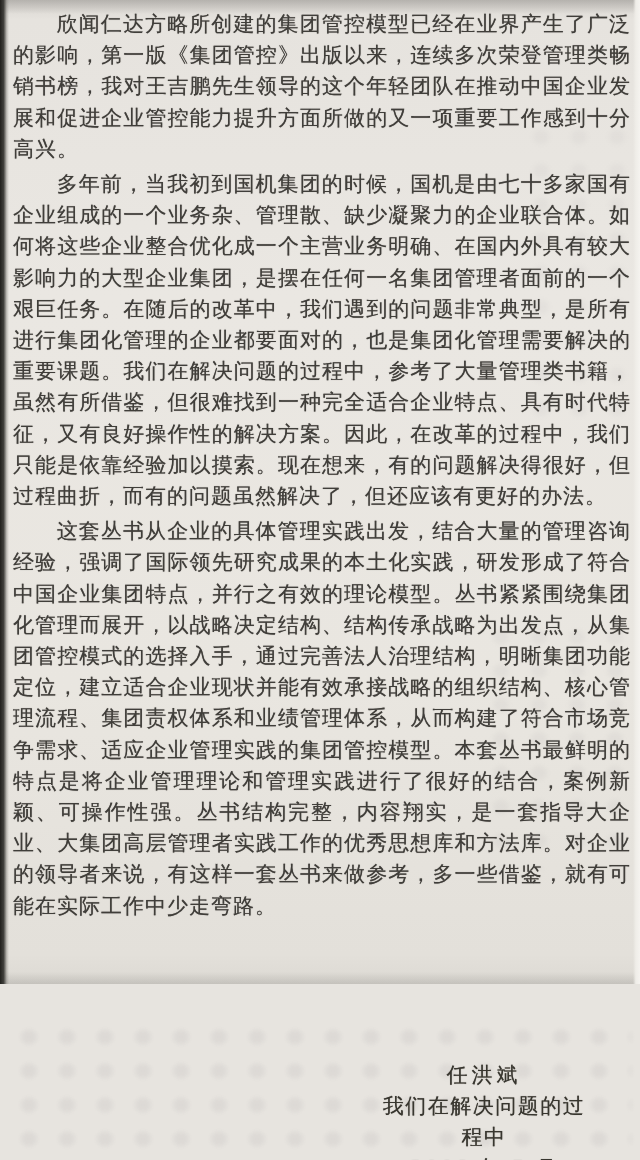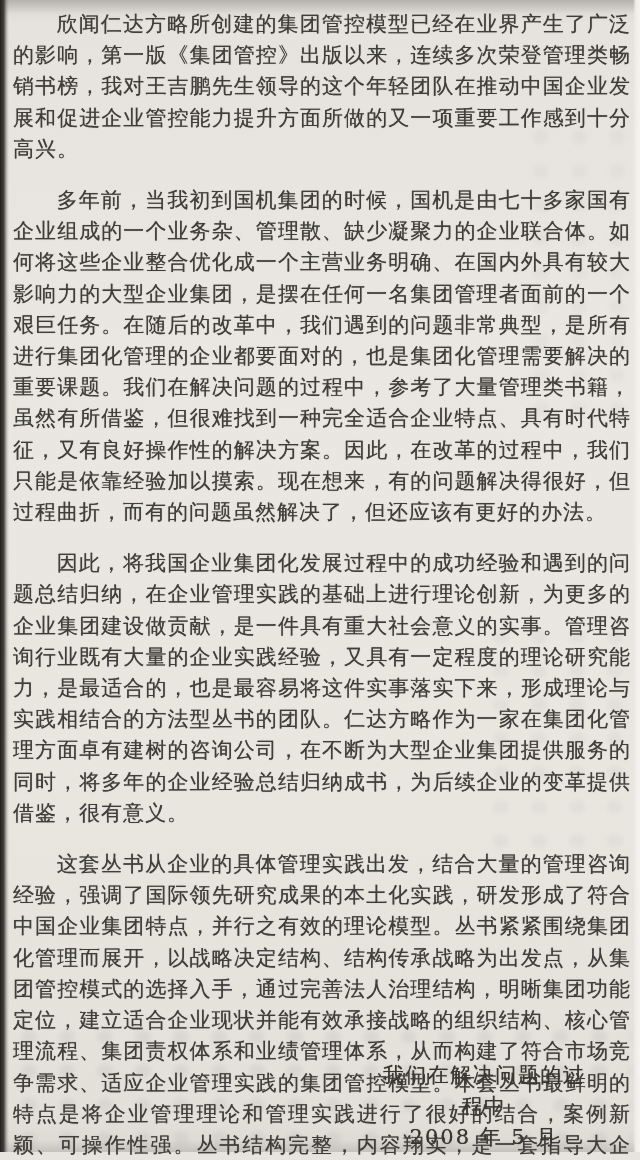--- a/index.html
+++ b/index.html
@@ -6,21 +6,21 @@
     margin: 0;
     padding: 0;
     width: 640px;
     height: 1160px;
     overflow: hidden;
     background: #e7e4df;
   }
   .page {
     position: relative;
     width: 640px;
-    height: 1152px;
+    height: 984px;
     background:
       linear-gradient(180deg, #d8d5d0 0%, #e6e3de 2%, #eae7e2 30%, #e9e6e0 70%, #e3e0da 97%, #dcd9d3 100%);
     font-family: "DejaVu Serif", "Liberation Serif", serif;
   }
   
   .left-edge {
     position: absolute;
     left: 0; top: 0;
     width: 9px; height: 100%;
     background: linear-gradient(90deg, #21201d 0%, #41403c 40%, rgba(120,118,112,0.35) 75%, rgba(120,118,112,0) 100%);
@@ -74,21 +74,21 @@
     letter-spacing: 1px;
     text-align: justify;
     text-justify: inter-ideograph;
     text-shadow: 0 0 0.7px rgba(64,62,58,0.75);
   }
   .text-block p {
     margin: 0;
     text-indent: 2.08em;
   }
   .text-block p + p {
-    margin-top: 20px;
+    margin-top: 4px;
   }
   .signature {
     position: absolute;
     right: 48px;
     top: 1060px;
     width: 216px;
     z-index: 4;
     text-align: center;
     color: #38362f;
     font-size: 21px;
@@ -103,25 +103,25 @@
 <body>
 
 <div class="page">
   <div class="bleed bleed-a"></div>
   <div class="bleed bleed-b"></div>
   <div class="bleed bleed-c"></div>
 
   <div class="text-block">
     <p>欣闻仁达方略所创建的集团管控模型已经在业界产生了广泛的影响，第一版《集团管控》出版以来，连续多次荣登管理类畅销书榜，我对王吉鹏先生领导的这个年轻团队在推动中国企业发展和促进企业管控能力提升方面所做的又一项重要工作感到十分高兴。</p>
     <p>多年前，当我初到国机集团的时候，国机是由七十多家国有企业组成的一个业务杂、管理散、缺少凝聚力的企业联合体。如何将这些企业整合优化成一个主营业务明确、在国内外具有较大影响力的大型企业集团，是摆在任何一名集团管理者面前的一个艰巨任务。在随后的改革中，我们遇到的问题非常典型，是所有进行集团化管理的企业都要面对的，也是集团化管理需要解决的重要课题。我们在解决问题的过程中，参考了大量管理类书籍，虽然有所借鉴，但很难找到一种完全适合企业特点、具有时代特征，又有良好操作性的解决方案。因此，在改革的过程中，我们只能是依靠经验加以摸索。现在想来，有的问题解决得很好，但过程曲折，而有的问题虽然解决了，但还应该有更好的办法。</p>
-    <p>因此，将我国企业集团化发展过程中的成功经验和遇到的问题总结归纳，在企业管理实践的基础上进行理论创新，为更多的企业集团建设做贡献，是一件具有重大社会意义的实事。管理咨询行业既有大量的企业实践经验，又具有一定程度的理论研究能力，是最适合的，也是最容易将这件实事落实下来，形成理论与实践相结合的方法型丛书的团队。仁达方略作为一家在集团化管理方面卓有建树的咨询公司，在不断为大型企业集团提供服务的同时，将多年的企业经验总结归纳成书，为后续企业的变革提供借鉴，很有意义。</p>
     <p>这套丛书从企业的具体管理实践出发，结合大量的管理咨询经验，强调了国际领先研究成果的本土化实践，研发形成了符合中国企业集团特点，并行之有效的理论模型。丛书紧紧围绕集团化管理而展开，以战略决定结构、结构传承战略为出发点，从集团管控模式的选择入手，通过完善法人治理结构，明晰集团功能定位，建立适合企业现状并能有效承接战略的组织结构、核心管理流程、集团责权体系和业绩管理体系，从而构建了符合市场竞争需求、适应企业管理实践的集团管控模型。本套丛书最鲜明的特点是将企业管理理论和管理实践进行了很好的结合，案例新颖、可操作性强。丛书结构完整，内容翔实，是一套指导大企业、大集团高层管理者实践工作的优秀思想库和方法库。对企业的领导者来说，有这样一套丛书来做参考，多一些借鉴，就有可能在实际工作中少走弯路。</p>
   </div>
 
   <div class="signature">
+    <div class="sig-name">任洪斌</div>
     <div class="sig-title">我们在解决问题的过程中</div>
     <div class="sig-date">2008 年 5 月</div>
   </div>
 
   <div class="top-shade"></div>
   <div class="bottom-shade"></div>
   <div class="left-edge"></div>
   <div class="right-edge"></div>
 </div>
 

